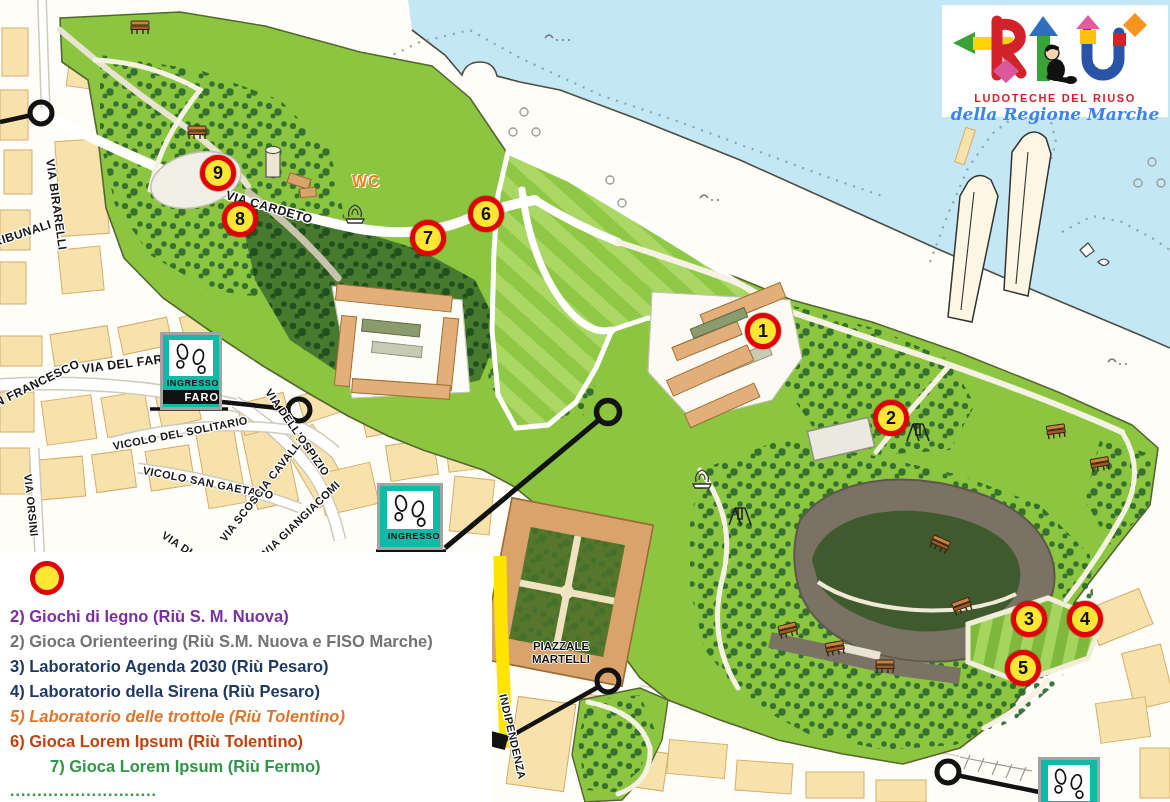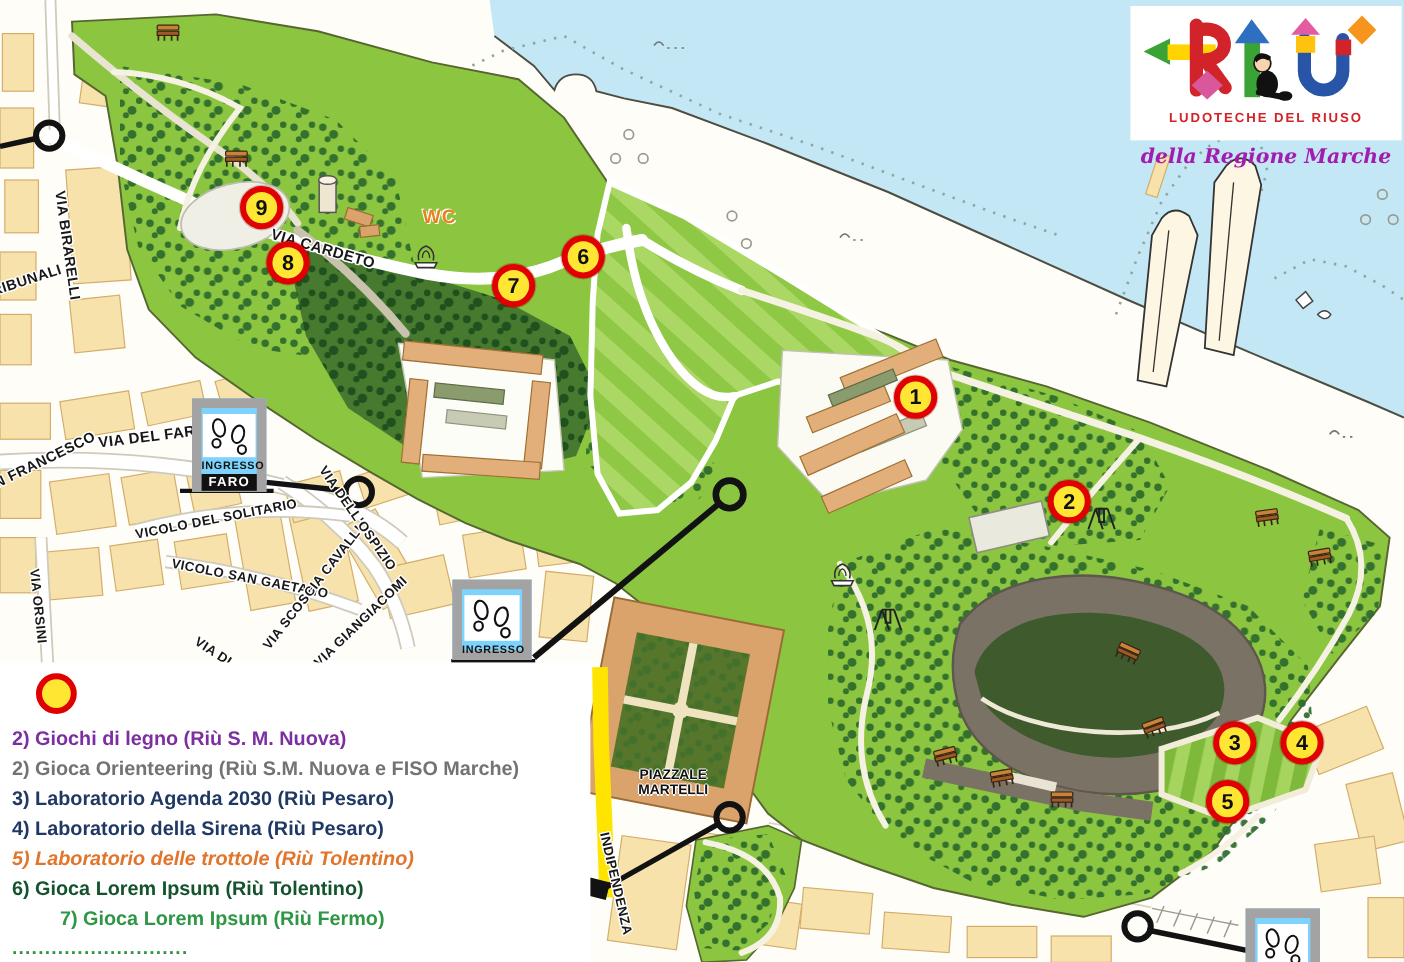--- a/index.html
+++ b/index.html
@@ -14,36 +14,36 @@
   .pmark{position:absolute;width:26px;height:26px;border:5px solid #E10000;border-radius:50%;
     background:#FFE633;color:#101010;font:bold 18px/26px "Liberation Sans",sans-serif;text-align:center;
     box-shadow:0 0 0 1px rgba(120,0,0,.25);}
   
   .wc-label{position:absolute;font:bold 16px "Liberation Sans",sans-serif;color:#E8821E;letter-spacing:1px;
     text-shadow:1px 1px 0 #fff,-1px -1px 0 #fff;}
   .pz-label{position:absolute;font:bold 11.5px "Liberation Sans",sans-serif;color:#111;text-align:center;
     white-space:pre-line;line-height:12.5px;
     text-shadow:1px 0 0 #fff,-1px 0 0 #fff,0 1px 0 #fff,0 -1px 0 #fff;}
   
-  .sign{position:absolute;background:#7dd3fc;border:8px solid #a3a3a3;box-sizing:border-box;text-align:center;}
+  .sign{position:absolute;background:#14b8a6;border:3px solid #a3a3a3;box-sizing:border-box;text-align:right;}
   .sign .inner{background:#fff;margin:5px auto 2px auto;display:block;}
   .sign .word{font:bold 9px "Liberation Sans",sans-serif;color:#111;letter-spacing:.6px;}
   .sign .band{background:#111;color:#fff;font:bold 11px/14px "Liberation Sans",sans-serif;letter-spacing:1px;margin-top:2px;}
   
   #legend{position:absolute;left:0;top:552px;width:492px;height:250px;background:#FFFFFF;padding:8px 0 0 10px;box-sizing:border-box;}
   #legend .title-row{display:flex;align-items:center;height:36px;}
   #legend .title{font:bold 27px "Liberation Sans",sans-serif;color:#1F35CC;}
   #legend .sample{width:24px;height:24px;border:5px solid #E10000;border-radius:50%;background:#FFE633;margin-left:20px;}
   #legend .items{margin-top:8px;}
   #legend .leg-item{font:bold 16.5px/25px "Liberation Sans",sans-serif;white-space:nowrap;}
   #legend .dots{font:bold 16px/24px "Liberation Sans",sans-serif;letter-spacing:1px;}
   
   #logo{position:absolute;left:942px;top:5px;width:226px;height:112px;background:#FFFFFF;text-align:center;padding-top:2px;box-sizing:border-box;}
   #logo .l1{font:bold 11px "Liberation Sans",sans-serif;color:#D2232A;letter-spacing:1.6px;margin-top:1px;}
-  #logo .l2{font:italic bold 17px "DejaVu Serif",serif;color:#a21caf;margin-top:16px;}
+  #logo .l2{font:italic bold 17px "DejaVu Serif",serif;color:#3b82f6;margin-top:0px;}
 </style>
 </head>
 <body>
 
 <div id="stage">
 
   <svg id="map-art" width="1170" height="802" viewBox="0 0 1170 802">
     <defs>
       <pattern id="pTrees" width="24" height="20" patternUnits="userSpaceOnUse">
         <circle cx="5" cy="6" r="3.1" fill="#2D6A2D" opacity=".92"></circle>
@@ -369,21 +369,21 @@
   <div id="legend">
     <div class="title-row">
       <span class="sample"></span>
     </div>
     <div class="items">
       <div class="leg-item" style="color: rgb(123, 47, 160);">2) Giochi di legno (Riù S. M. Nuova)</div>
       <div class="leg-item" style="color: #737373;">2) Gioca Orienteering (Riù S.M. Nuova e FISO Marche)</div>
       <div class="leg-item" style="color: rgb(31, 56, 100);">3) Laboratorio Agenda 2030 (Riù Pesaro)</div>
       <div class="leg-item" style="color: rgb(31, 56, 100);">4) Laboratorio della Sirena (Riù Pesaro)</div>
       <div class="leg-item" style="color: rgb(224, 117, 43); font-style: italic;">5) Laboratorio delle trottole (Riù Tolentino)</div>
-      <div class="leg-item" style="color: #14532d;">6) Gioca Lorem Ipsum (Riù Tolentino)</div>
+      <div class="leg-item" style="color: #c2410c;">6) Gioca Lorem Ipsum (Riù Tolentino)</div>
       <div class="leg-item" style="color: rgb(46, 150, 68); margin-left: 40px;">7) Gioca Lorem Ipsum (Riù Fermo)</div>
       <div class="dots" style="color: rgb(46, 150, 68);">...........................</div>
     </div>
   </div>
 
   <div id="logo">
     <svg width="212" height="80" viewBox="0 0 212 80">
 
       <polygon points="4,36 26,25 26,47" fill="#3AA335"></polygon>
       <rect x="24" y="30" width="40" height="13" fill="#FFD400"></rect>

